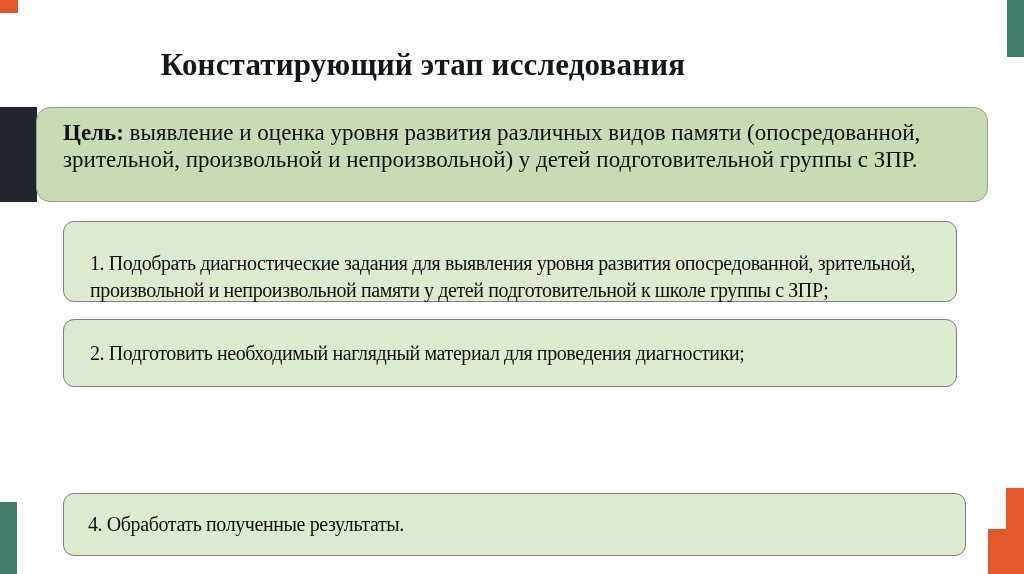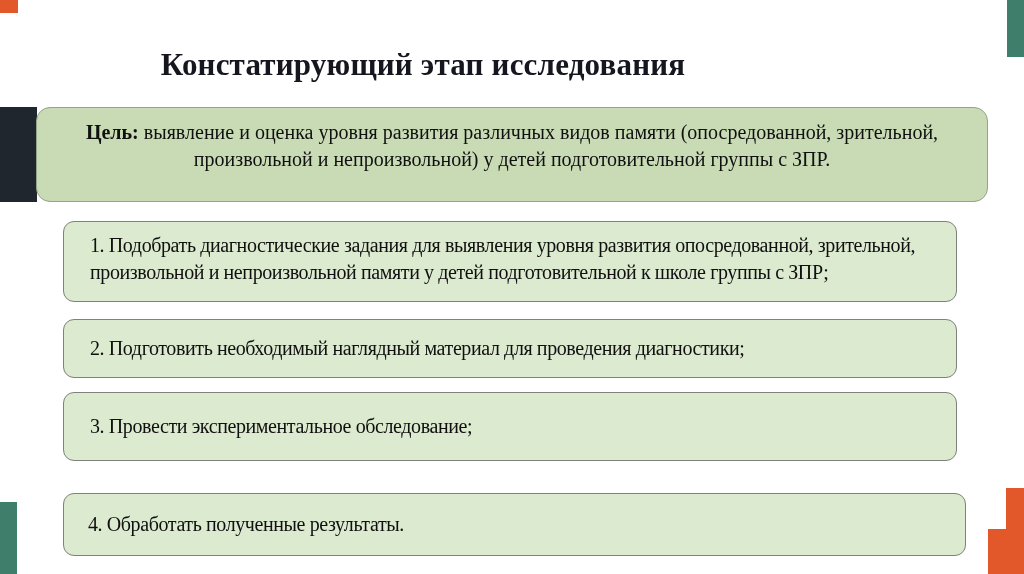--- a/index.html
+++ b/index.html
@@ -38,23 +38,22 @@
     height: 95px;
     box-sizing: border-box;
     background: var(--goal-fill, #c8dbb4);
     border: 1px solid var(--goal-border, #94a489);
     border-radius: 14px;
     padding: 11px 26px 0 26px;
     color: var(--text-color, #101010);
   }
   .goal-text {
     margin: 0;
-    font-size: 20px;
+    font-size: 23px;
     line-height: 27px;
-    text-align: center;
   }
   .goal-label { font-weight: bold; }
   .goal-subheading {
     margin: 9px 0 0 0;
     font-size: 20px;
     font-weight: bold;
     text-align: center;
   }
   
   .task-box {
@@ -70,22 +69,22 @@
     align-items: center;
     padding: 0 26px;
   }
   .task-box p {
     margin: 0;
     font-size: 20px;
     line-height: 27px;
     letter-spacing: -0.4px;
     text-align: left;
   }
-  .task-1 { top: 221px; height: 81px; align-items: flex-start; padding-top: 10px; }
-  .task-2 { top: 319px; height: 59px; }
+  .task-1 { top: 221px; height: 81px; align-items: flex-start; padding-top: 28px; }
+  .task-2 { top: 319px; height: 68px; }
   .task-3 { top: 392px; height: 69px; }
   .task-4 { top: 493px; height: 63px; width: 903px; padding-left: 24px; }
   
   .accent { position: absolute; }
   .accent-top-left {
     left: 0; top: 0; width: 18px; height: 13px;
     background: var(--accent-orange, #e2582a);
   }
   .accent-top-right {
     right: 0; top: 0; width: 17px; height: 57px;
@@ -125,20 +124,17 @@
   <div class="goal-box">
     <p class="goal-text"><span class="goal-label">Цель:</span><span> выявление и оценка уровня развития различных видов памяти (опосредованной, зрительной, произвольной и непроизвольной) у детей подготовительной группы с ЗПР.</span></p>
   </div>
 
   <div class="task-box task-1">
     <p>1. Подобрать диагностические задания для выявления уровня развития опосредованной, зрительной, произвольной и непроизвольной памяти у детей подготовительной к школе группы с ЗПР;</p>
   </div>
   <div class="task-box task-2">
     <p>2. Подготовить необходимый наглядный материал для проведения диагностики;</p>
   </div>
-  <div class="task-box task-3">
-    <p>3. Провести экспериментальное обследование;</p>
-  </div>
   <div class="task-box task-4">
     <p>4. Обработать полученные результаты.</p>
   </div>
 
 </div>
 
 </body></html>

